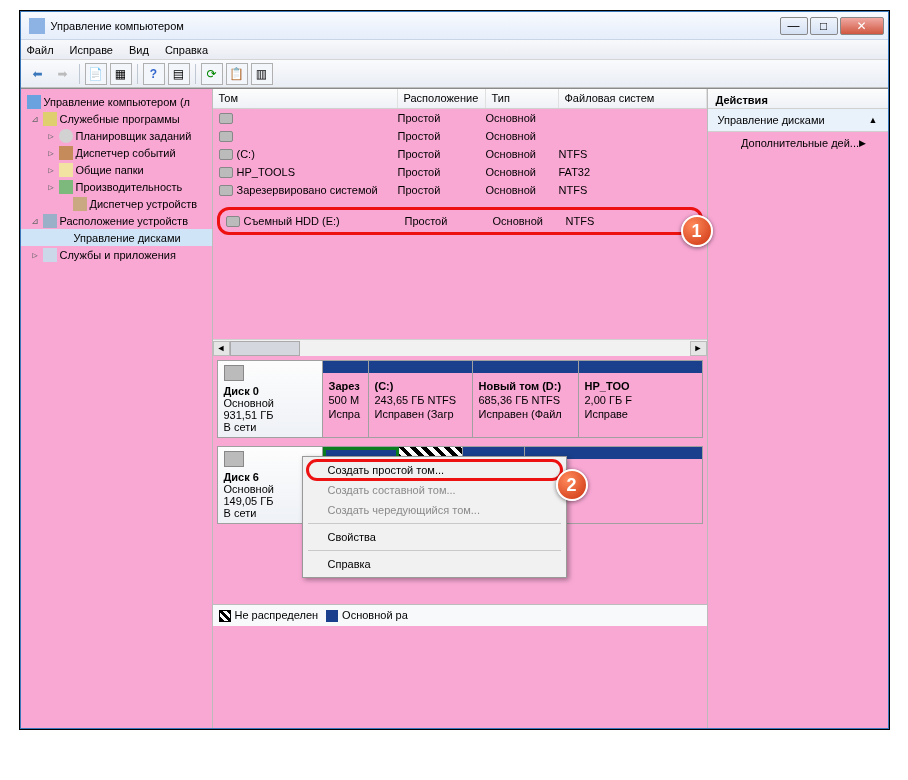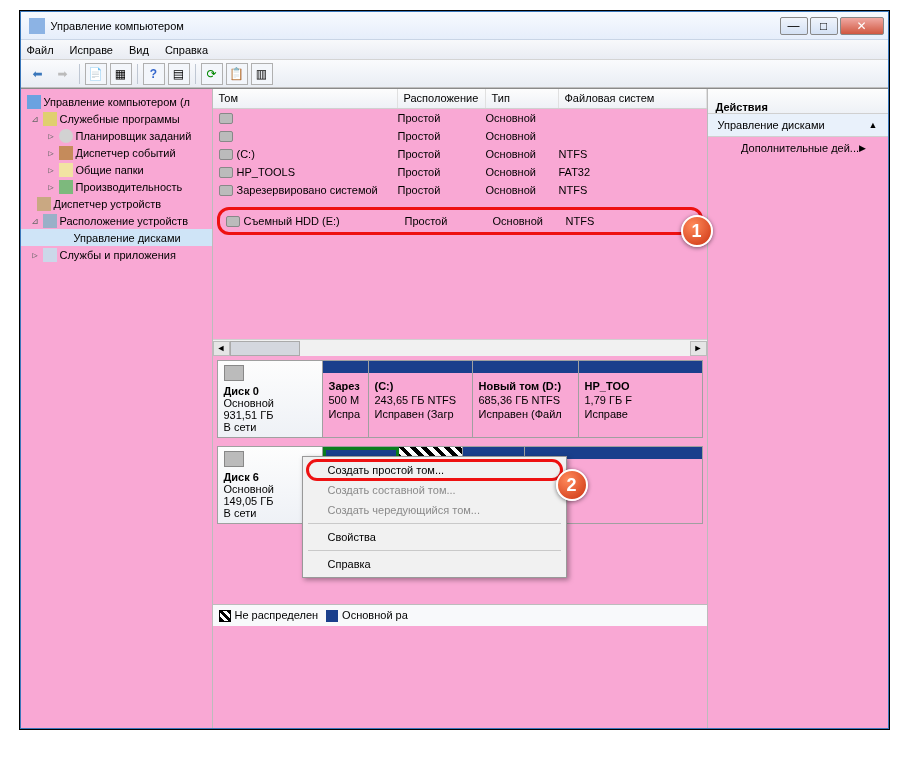--- a/index.html
+++ b/index.html
@@ -66,21 +66,21 @@
 .legend{height:22px;display:flex;align-items:center;gap:8px;padding:0 6px;border-top:1px solid #bcbcbc;background:#f8f9fb}
 .lswatch{width:12px;height:12px;display:inline-block;margin-right:4px;vertical-align:middle}
 .ctxwrap{position:relative}
 .ctxmenu{position:absolute;left:85px;top:-68px;width:265px;background:#f1f1f1;border:1px solid #999;box-shadow:2px 2px 5px rgba(0,0,0,.35);z-index:20;padding:3px}
 .ctxitem{height:20px;display:flex;align-items:center;padding:0 22px}
 .ctxitem.disabled{color:#8a8a8a}
 .ctxsep{height:1px;background:#c9c9c9;margin:3px 2px}
 .ctxhl{position:absolute;left:3px;right:3px;top:2px;height:22px;border:3px solid #e11;border-radius:11px;pointer-events:none}
 .b2{position:absolute;right:-22px;top:12px}
 .actions{width:180px}
-.acthd{height:20px;background:linear-gradient(#fdfdfd,#eef1f6);border-bottom:1px solid #d0d0d0;padding:12px 8px;font-weight:bold}
+.acthd{height:20px;background:linear-gradient(#fdfdfd,#eef1f6);border-bottom:1px solid #d0d0d0;padding:5px 8px;font-weight:bold}
 .actgrp{background:#e9f1fb;padding:5px 10px;border-bottom:1px solid #d0d0d0;display:flex;justify-content:space-between;align-items:center}
 .actitem{padding:5px 10px 5px 22px;display:flex;justify-content:center;align-items:center}
 .tri{font-size:9px}
 </style>
 </head>
 <body>
 
 <div class="shell">
     <div class="window">
   <div class="titlebar">
@@ -136,21 +136,21 @@
       <div class="tnode" style="padding-left:26px">
             <span class="tw">▷</span>
             <span class="ticon i-fold"></span>
             <span>Общие папки</span>
           </div>
       <div class="tnode" style="padding-left:26px">
             <span class="tw">▷</span>
             <span class="ticon i-perf"></span>
             <span>Производительность</span>
           </div>
-      <div class="tnode" style="padding-left:16px">
+      <div class="tnode" style="padding-left:52px">
             <span class="ticon i-dev"></span>
             <span>Диспетчер устройств</span>
           </div>
       <div class="tnode" style="padding-left:10px">
             <span class="tw">⊿</span>
             <span class="ticon i-stor"></span>
             <span>Расположение устройств</span>
           </div>
       <div class="tnode tsel" style="padding-left:36px">
             <span class="ticon i-disk"></span>
@@ -254,21 +254,21 @@
             <div class="part sys" style="width:104px">
                   <div class="bar"></div>
                   <div class="ptxt"><b>(C:)</b><br><span>243,65 ГБ NTFS</span><br><span>Исправен (Загр</span></div>
                 </div>
             <div class="part sys" style="width:106px">
                   <div class="bar"></div>
                   <div class="ptxt"><b>Новый том (D:)</b><br><span>685,36 ГБ NTFS</span><br><span>Исправен (Файл</span></div>
                 </div>
             <div class="part sys" style="flex:1;border-right:none">
                   <div class="bar"></div>
-                  <div class="ptxt"><b>HP_TOO</b><br><span>1,79 ГБ F</span><br><span>Исправе</span></div>
+                  <div class="ptxt"><b>HP_TOO</b><br><span>2,00 ГБ F</span><br><span>Исправе</span></div>
                 </div>
           </div>
         </div>
 
         <div class="diskrow" style="margin-bottom:0">
           <div class="dlabel">
             <span class="dicon"></span>
             <div style="font-weight:bold">Диск 6</div>
             <div>Основной</div>
             <div>149,05 ГБ</div>

